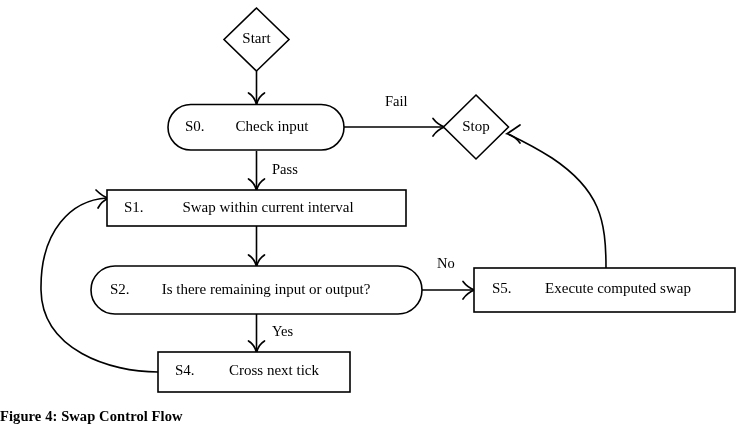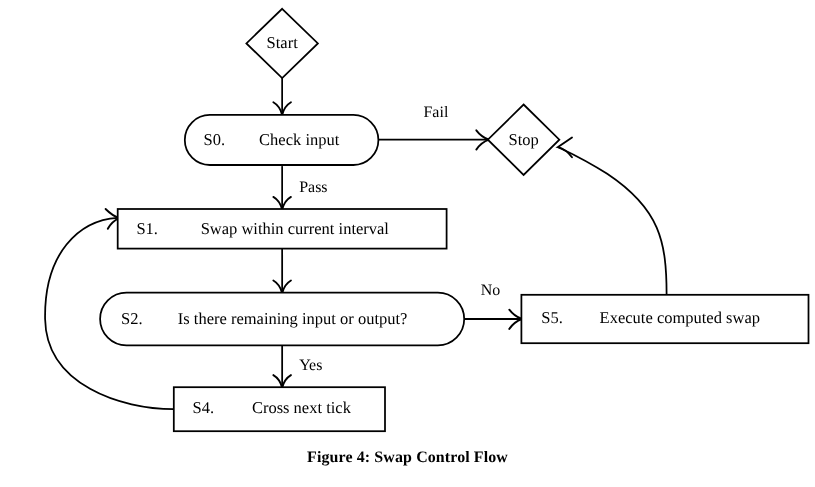--- a/index.html
+++ b/index.html
@@ -66,21 +66,20 @@
     font-size: 14.5px;
     fill: #000000;
     text-anchor: start;
     dominant-baseline: middle;
   }
   .figure-caption {
     position: absolute;
     left: 0;
     top: 408px;
     width: 741px;
-    text-align: center;
     font-family: "Liberation Serif", "DejaVu Serif", serif;
     font-size: 14.5px;
     font-weight: bold;
     color: #000000;
     letter-spacing: 0.1px;
   }
 </style>
 </head>
 <body>
 

